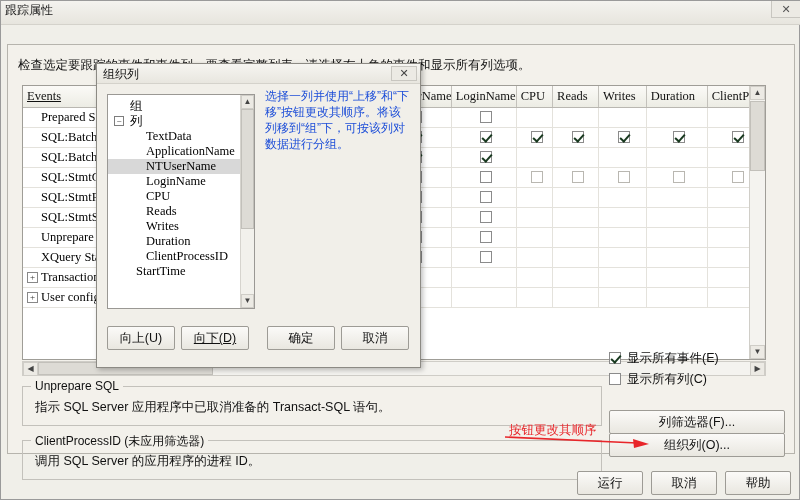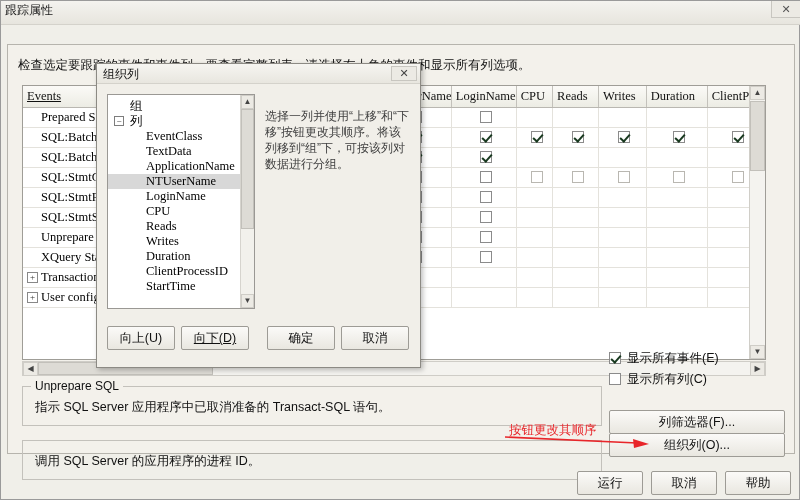--- a/index.html
+++ b/index.html
@@ -346,25 +346,25 @@
   .tree-scroll {
     position: absolute;
     right: 0; top: 0;
     width: 14px; bottom: 0;
     background: #f2f1ec;
     border-left: 1px solid #d6d4ce;
     box-sizing: border-box;
   }
   .modal .mdesc {
     position: absolute;
-    left: 168px; top: 44px;
+    left: 168px; top: 24px;
     width: 146px;
     font-size: 12px;
     line-height: 16px;
-    color: #404040;
+    color: #1d4ed8;
   }
   .mbtn {
     position: absolute;
     height: 24px;
     background: linear-gradient(180deg,#fbfaf8 0%, #e9e7e0 100%);
     border: 1px solid #9d9b95;
     box-sizing: border-box;
     font-size: 12.5px;
     color: #111;
     text-align: center;
@@ -676,20 +676,21 @@
       <div class="sb-thumb" style="left:15px; top:0; width:175px; height:13px;"></div>
       <div class="sb-arrow" style="right:0; top:0;">▶</div>
     </div>
 
     <div class="groupbox" style="left:14px; top:341px; width:580px; height:40px;">
       <span class="legend">Unprepare SQL</span>
       <span class="gbtext">指示 SQL Server 应用程序中已取消准备的 Transact-SQL 语句。</span>
     </div>
 
     <div class="groupbox" style="left:14px; top:395px; width:580px; height:40px;">
+      <span class="legend">ClientProcessID (未应用筛选器)</span>
       <span class="gbtext">调用 SQL Server 的应用程序的进程 ID。</span>
     </div>
 
   </div>
 
   <div class="optrow" style="left:608px; top:349px;">
     <span class="cbx checked"></span><span>显示所有事件(E)</span>
   </div>
   <div class="optrow" style="left:608px; top:370px;">
     <span class="cbx"></span><span>显示所有列(C)</span>
@@ -717,31 +718,30 @@
     </div>
 
     <div class="tree">
       <div class="tree-row" style="padding-left:22px; margin-top:4px;">
         <span>组</span>
       </div>
       <div class="tree-row" style="padding-left:22px;">
         <span class="tree-exp" style="left:6px;">−</span>
         <span>列</span>
       </div>
-      <div class="tree-row" style="padding-left:38px;"><span>EventClass</span></div>
       <div class="tree-row" style="padding-left:38px;"><span>TextData</span></div>
       <div class="tree-row" style="padding-left:38px;"><span>ApplicationName</span></div>
       <div class="tree-row selected" style="padding-left:38px;"><span>NTUserName</span></div>
       <div class="tree-row" style="padding-left:38px;"><span>LoginName</span></div>
       <div class="tree-row" style="padding-left:38px;"><span>CPU</span></div>
       <div class="tree-row" style="padding-left:38px;"><span>Reads</span></div>
       <div class="tree-row" style="padding-left:38px;"><span>Writes</span></div>
       <div class="tree-row" style="padding-left:38px;"><span>Duration</span></div>
       <div class="tree-row" style="padding-left:38px;"><span>ClientProcessID</span></div>
-      <div class="tree-row" style="padding-left:38px;"><span>StartTime</span></div>
+      <div class="tree-row" style="padding-left:28px;"><span>StartTime</span></div>
 
       <div class="tree-scroll">
         <div class="sb-arrow" style="left:0; top:0; width:13px;">▲</div>
         <div class="sb-thumb" style="left:0; top:14px; width:13px; height:120px;"></div>
         <div class="sb-arrow" style="left:0; bottom:0; width:13px;">▼</div>
       </div>
     </div>
 
     <div class="mdesc">选择一列并使用“上移”和“下移”按钮更改其顺序。将该列移到“组”下，可按该列对数据进行分组。</div>
 

